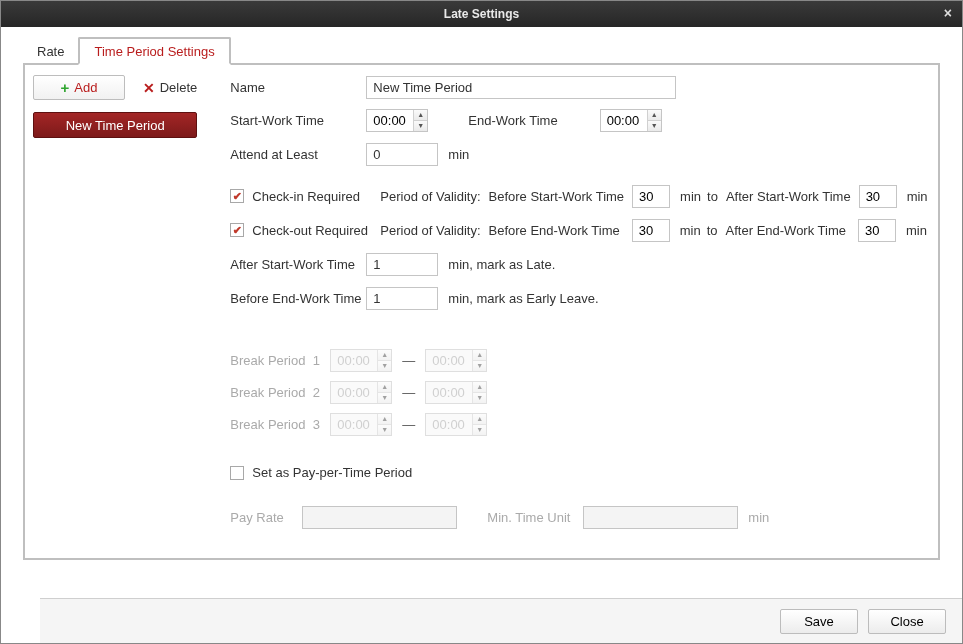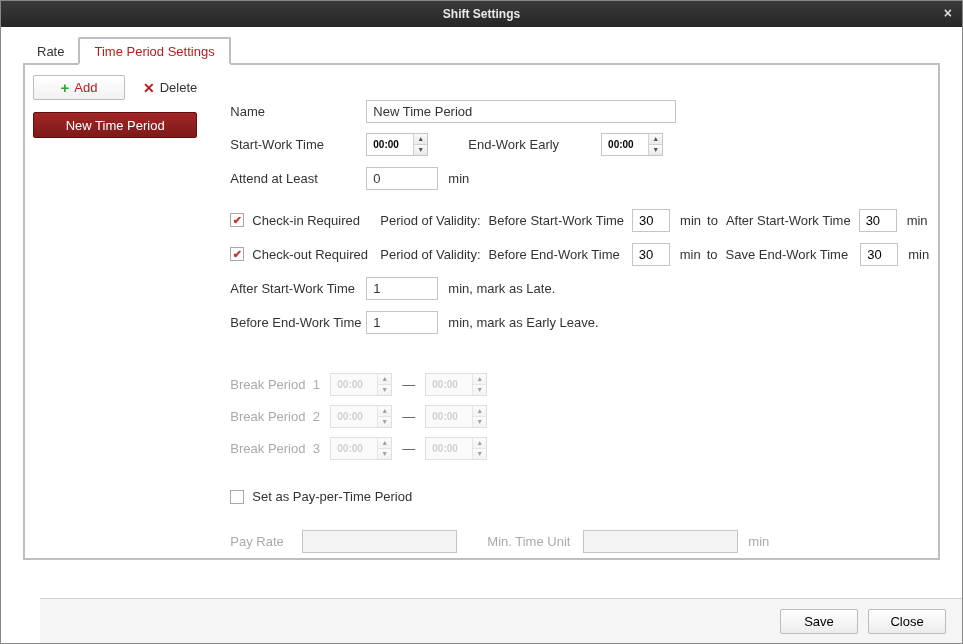--- a/index.html
+++ b/index.html
@@ -13,28 +13,28 @@
     .panel{margin:0 22px 8px 22px;border:2px solid #bfbfbf;background:#fff;height:497px;display:flex;}
     .leftcol{width:196px;padding:10px 8px 8px 8px;display:flex;flex-direction:column;}
     .leftcol .btns{display:flex;gap:18px;align-items:center;margin-bottom:12px;}
     .addbtn{width:92px;height:25px;border:1px solid #bdbdbd;border-radius:2px;background:linear-gradient(#ffffff,#f1f1f1);display:flex;align-items:center;justify-content:center;gap:5px;cursor:pointer;}
     .addbtn .plus{color:#2fa52f;font-weight:bold;font-size:15px;line-height:1;}
     .addbtn .lbl{color:#b91d1d;font-size:13px;}
     .delbtn{display:flex;align-items:center;gap:5px;color:#333;cursor:pointer;}
     .delbtn .xicon{color:#b91d1d;font-weight:bold;font-size:14px;}
     .listitem{height:26px;line-height:26px;background:linear-gradient(#a32626,#7d1a1a);color:#fff;border:1px solid #5e1010;border-radius:2px;text-align:center;font-size:13px;cursor:pointer;}
     .vsep{width:1px;background:#ccc;margin:6px 0;}
-    .form{flex:1;padding:32px 25px 10px 25px;color:#333;}
+    .form{flex:1;padding:8px 25px 10px 25px;color:#333;}
     .row{display:flex;align-items:center;min-height:29px;margin-bottom:2px;}
     .row.tall{min-height:32px;}
     .lbl-col{width:136px;}
     input[type=text].fld{height:23px;border:1px solid #c5c5c5;padding:0 6px;font-size:13px;background:#fff;color:#333;}
     input[type=text].fld:disabled{background:#f4f4f4;color:#aaa;}
     .spinwrap{display:inline-flex;border:1px solid #c5c5c5;height:23px;}
-    .spinwrap input{border:none;height:21px;width:46px;padding:0 6px;font-size:10px;outline:none;font-weight:bold;}
+    .spinwrap input{border:none;height:21px;width:46px;padding:0 6px;font-size:13px;outline:none;}
     .spinwrap .btns{display:flex;flex-direction:column;width:14px;border-left:1px solid #d0d0d0;}
     .spinwrap .btns div{flex:1;background:linear-gradient(#fafafa,#eaeaea);display:flex;align-items:center;justify-content:center;font-size:7px;color:#555;cursor:pointer;}
     .spinwrap .btns div:first-child{border-bottom:1px solid #d0d0d0;}
     .spinwrap.disabled{opacity:.55;}
     .spinwrap.disabled input{color:#aaa;background:#f6f6f6;}
     .cbox{width:14px;height:14px;border:1px solid #a8a8a8;background:#fff;display:inline-flex;align-items:center;justify-content:center;margin-right:8px;cursor:pointer;}
     .cbox.checked::after{content:'✔';color:#c0392b;font-size:11px;font-weight:bold;}
     .smallnum{height:23px;width:38px;border:1px solid #c5c5c5;padding:0 6px;font-size:13px;text-align:left;}
     .txt{white-space:nowrap;}
     .sp{display:inline-block;}
@@ -43,21 +43,21 @@
     .bp-lbl{width:100px;}
     .dash{margin:0 10px;color:#555;}
     .footer{position:absolute;left:0;right:0;bottom:0;height:45px;border-top:1px solid #cfcfcf;background:#f5f5f5;display:flex;align-items:center;justify-content:flex-end;gap:10px;padding-right:16px;margin-left:39px;}
     .btn{width:78px;height:25px;border:1px solid #bcbcbc;border-radius:2px;background:linear-gradient(#ffffff,#ececec);font-size:13px;cursor:pointer;}
   </style>
 </head>
 <body>
 
 <div class="window">
   <div class="titlebar">
-    <span>Shift Settings</span>
+    <span>Late Settings</span>
     <span class="close-x">×</span>
   </div>
 
   <div class="tabbar">
     <div class="tab">Rate</div>
     <div class="tab active">Time Period Settings</div>
   </div>
 
   <div class="panel">
     <div class="leftcol">
@@ -86,21 +86,21 @@
       <div class="row tall">
         <div class="lbl-col">Start-Work Time</div>
         <div class="spinwrap">
           <input type="text" value="00:00" style="">
           <div class="btns">
             <div>▲</div>
             <div>▼</div>
           </div>
         </div>
         <span class="sp" style="width:40px"></span>
-        <span class="txt">End-Work Early</span>
+        <span class="txt">End-Work Time</span>
         <span class="sp" style="width:42px"></span>
         <div class="spinwrap">
           <input type="text" value="00:00" style="">
           <div class="btns">
             <div>▲</div>
             <div>▼</div>
           </div>
         </div>
       </div>
 
@@ -139,21 +139,21 @@
         <span class="txt">Period of Validity:</span>
         <span class="sp" style="width:8px"></span>
         <span class="txt">Before End-Work Time</span>
         <span class="sp" style="width:12px"></span>
         <input type="text" class="smallnum" value="30" style="">
         <span class="sp" style="width:10px"></span>
         <span class="txt">min</span>
         <span class="sp" style="width:6px"></span>
         <span class="txt">to</span>
         <span class="sp" style="width:8px"></span>
-        <span class="txt">Save End-Work Time</span>
+        <span class="txt">After End-Work Time</span>
         <span class="sp" style="width:12px"></span>
         <input type="text" class="smallnum" value="30" style="">
         <span class="sp" style="width:10px"></span>
         <span class="txt">min</span>
       </div>
 
       <div class="row tall">
         <div class="lbl-col">After Start-Work Time</div>
         <input type="text" class="fld" style="width: 72px;" value="1">
         <span class="sp" style="width:10px"></span>

